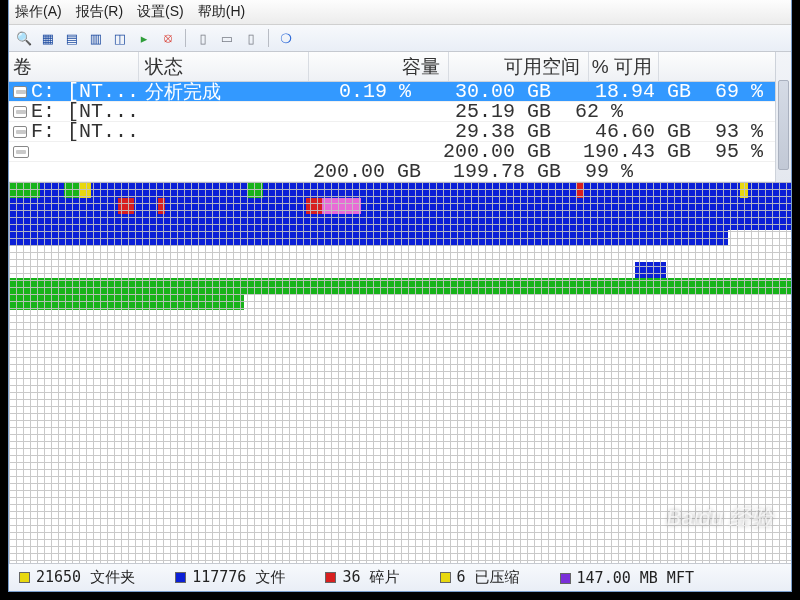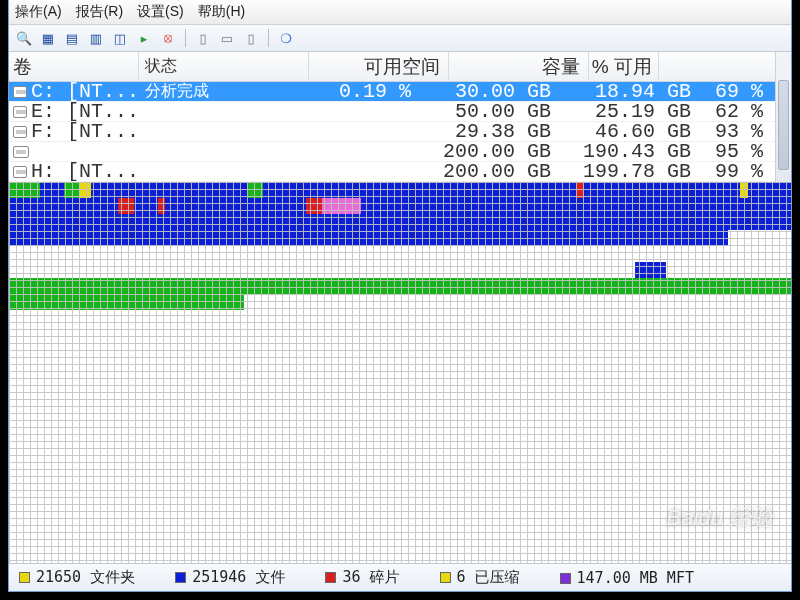--- a/index.html
+++ b/index.html
@@ -81,21 +81,21 @@
     align-items: center;
     border-bottom: 1px solid #f0f0f0;
     white-space: pre;
   }
   .grid-row.selected {
     background: #3399ff;
     color: #fff;
   }
   .grid-row .cell { overflow: hidden; }
   .c-vol   { width: 130px; padding-left: 4px; display:flex; align-items:center; gap:4px;}
-  .c-state { width: 170px; padding-left: 6px; text-align:left; font-family:"Microsoft YaHei",sans-serif; font-size:16px;}
+  .c-state { width: 170px; padding-left: 6px; text-align:left; font-family:"Microsoft YaHei",sans-serif; font-size:19px;}
   .c-frag  { width: 110px; text-align: right; padding-right: 8px;}
   .c-cap   { width: 140px; text-align: right; padding-right: 8px;}
   .c-free  { width: 140px; text-align: right; padding-right: 8px;}
   .c-pct   { width: 70px;  text-align: right; padding-right: 6px;}
   .grid-head .c-vol{justify-content:flex-start;}
   .grid-head .c-state{justify-content:flex-start;}
   .grid-head .c-frag, .grid-head .c-cap, .grid-head .c-free, .grid-head .c-pct{justify-content:flex-end;}
   .drive-ico {
     width:16px; height:12px;
     background:#fff; border:1px solid #888; border-radius:2px;
@@ -194,33 +194,33 @@
     <span class="tb-icon tb-gray">▯</span>
     <span class="tb-sep"></span>
     <span class="tb-icon tb-blue">❍</span>
   </div>
 
   <div class="grid-wrap">
     <div class="grid">
       <div class="grid-head">
         <div class="cell c-vol">卷</div>
         <div class="cell c-state">状态</div>
+        <div class="cell c-cap">容量</div>
         <div class="cell c-free">可用空间</div>
-        <div class="cell c-cap">容量</div>
         <div class="cell c-pct">
           <span>%</span>&nbsp;
           <span>可用</span>
         </div>
       </div>
       <div id="grid-body">
           <div class="grid-row selected"><div class="cell c-vol"><span class="drive-ico"></span><span>C: [NT...</span></div><div class="cell c-state">分析完成</div><div class="cell c-frag">0.19 %</div><div class="cell c-cap">30.00 GB</div><div class="cell c-free">18.94 GB</div><div class="cell c-pct">69 %</div></div>
-          <div class="grid-row"><div class="cell c-vol"><span class="drive-ico"></span><span>E: [NT...</span></div><div class="cell c-state"></div><div class="cell c-frag"></div><div class="cell c-cap">50.00 GB</div><div class="cell c-free">25.19 GB</div><div class="cell c-pct">62 %</div></div>
+          <div class="grid-row"><div class="cell c-vol"><span class="drive-ico"></span><span>E: [NT...</span></div><div class="cell c-state"></div><div class="cell c-frag"></div><div class="cell c-free">25.19 GB</div><div class="cell c-pct">62 %</div></div>
           <div class="grid-row"><div class="cell c-vol"><span class="drive-ico"></span><span>F: [NT...</span></div><div class="cell c-state"></div><div class="cell c-frag"></div><div class="cell c-cap">29.38 GB</div><div class="cell c-free">46.60 GB</div><div class="cell c-pct">93 %</div></div>
           <div class="grid-row"><div class="cell c-vol"><span class="drive-ico"></span></div><div class="cell c-state"></div><div class="cell c-frag"></div><div class="cell c-cap">200.00 GB</div><div class="cell c-free">190.43 GB</div><div class="cell c-pct">95 %</div></div>
-          <div class="grid-row"><div class="cell c-vol"><span class="drive-ico"></span><span>H: [NT...</span></div><div class="cell c-state"></div><div class="cell c-frag"></div><div class="cell c-cap">200.00 GB</div><div class="cell c-free">199.78 GB</div><div class="cell c-pct">99 %</div></div>
+          <div class="grid-row"><div class="cell c-state"></div><div class="cell c-frag"></div><div class="cell c-cap">200.00 GB</div><div class="cell c-free">199.78 GB</div><div class="cell c-pct">99 %</div></div>
         </div>
     </div>
     <div class="side-scroll">
       <div class="thumb"></div>
     </div>
   </div>
 
   <div class="map">
 
     <div class="map-row">
@@ -318,21 +318,21 @@
       </div>
     <div class="map-grid-overlay"></div>
     <div class="watermark">Baidu 经验</div>
   </div>
 
   <div class="statusbar">
     <span>
       <span class="legend-sq" style="background: rgb(232, 216, 14);"></span><span>21650 文件夹</span>
     </span>
     <span>
-      <span class="legend-sq" style="background: rgb(11, 31, 214);"></span><span>251946 文件</span>
+      <span class="legend-sq" style="background: rgb(11, 31, 214);"></span><span>117776 文件</span>
     </span>
     <span>
       <span class="legend-sq" style="background: rgb(216, 31, 31);"></span><span>36 碎片</span>
     </span>
     <span>
       <span class="legend-sq" style="background: rgb(232, 216, 14);"></span><span>6 已压缩</span>
     </span>
     <span>
       <span class="legend-sq" style="background: rgb(122, 47, 216);"></span><span>147.00 MB MFT</span>
     </span>

